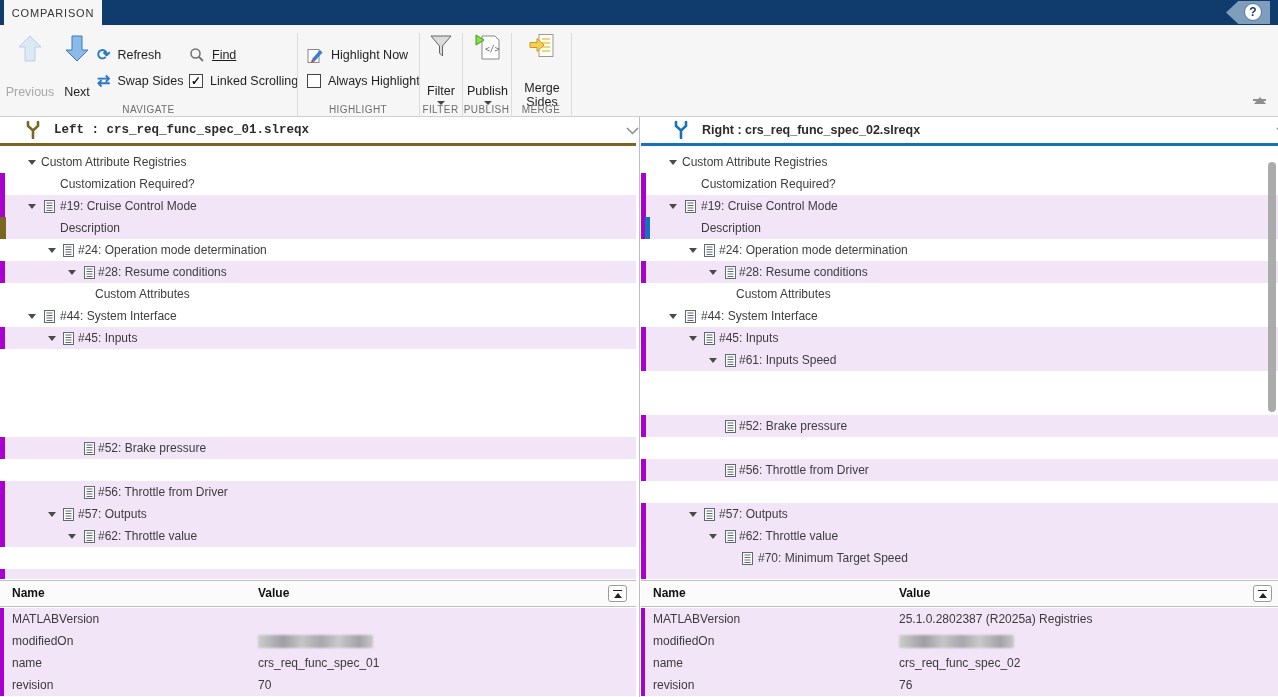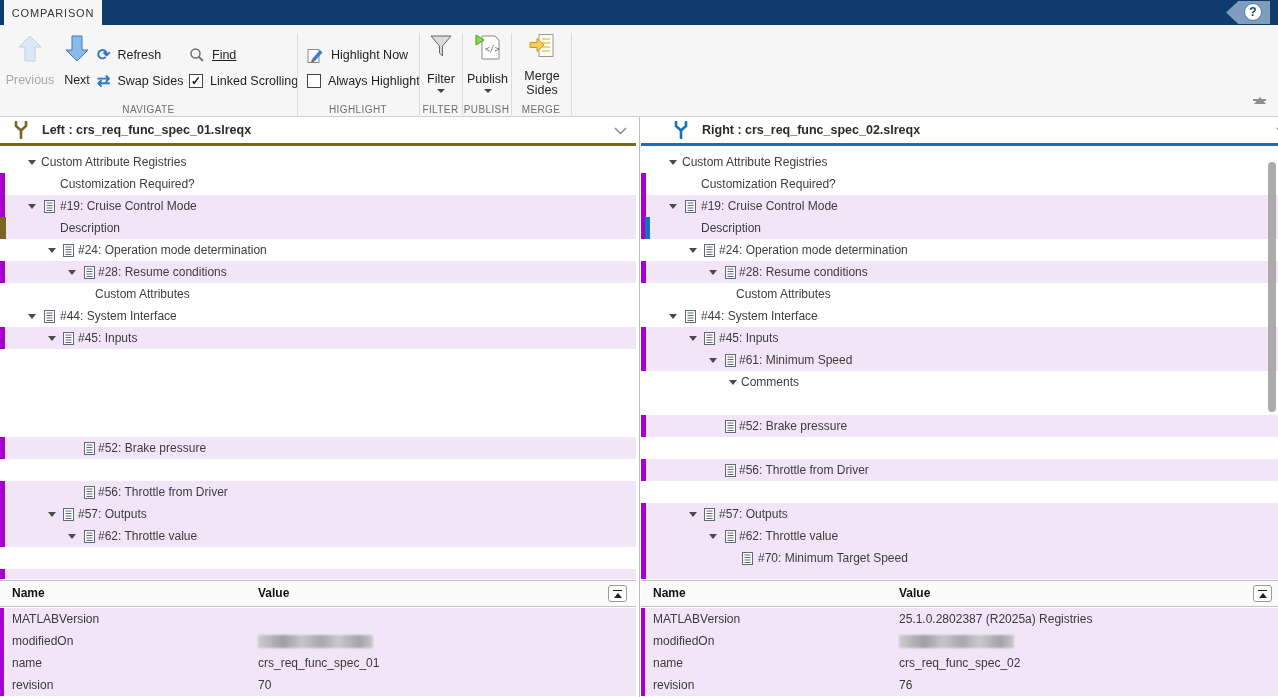--- a/index.html
+++ b/index.html
@@ -17,21 +17,21 @@
        clip-path:polygon(0 50%,28% 0,100% 0,100% 100%,28% 100%);}
   .help-circle{left:1244px;top:3px;width:18px;height:18px;border-radius:50%;
        background:#fdfdfd;border:1px solid #57779c;box-sizing:border-box;
        display:flex;align-items:center;justify-content:center;
        font-weight:bold;font-size:12px;color:#12406f;}
 
   
   .ribbon{left:0;top:25px;width:1278px;height:91px;background:#f6f6f6;
           border-bottom:1px solid #cfcfcf;}
   .rcol{position:absolute;text-align:center;}
-  .rcol .lbl{font-size:12.5px;color:#1f1f1f;margin-top:6px;}
+  .rcol .lbl{font-size:12.5px;color:#1f1f1f;margin-top:18px;}
   .rcol .lbl.dis{color:#a8a8a8;}
   .hrow{position:absolute;display:flex;align-items:center;gap:7px;height:18px;
         font-size:12.5px;color:#1f1f1f;white-space:nowrap;}
   .sep{position:absolute;top:8px;width:1px;height:86px;background:#dcdcdc;}
   .glabel{position:absolute;top:79px;font-size:10px;color:#6e6e6e;
           letter-spacing:.4px;text-align:center;}
   .uni-icon{font-weight:bold;color:#2e78c8;font-size:16px;line-height:16px;display:inline-block;}
   .chk{width:14px;height:14px;background:#fff;border:1.5px solid #444;box-sizing:border-box;
        display:flex;align-items:center;justify-content:center;font-size:12px;font-weight:bold;color:#111;line-height:12px;}
   .dd{width:0;height:0;border-left:4px solid transparent;border-right:4px solid transparent;
@@ -179,21 +179,21 @@
   <div class="glabel" style="left:511px;width:60px;">MERGE</div>
 
   <div class="sep" style="left:571px;"></div>
 
   <div class="ribbon-collapse">
     <div class="tri"></div>
     <div class="bar" style="margin-top:2px;"></div>
   </div>
 </div>
 
-<div class="abs phead" style="left:4px;width:636px;">
+<div class="abs phead" style="left:16px;width:636px;font-family:Liberation Mono, monospace;">
   <svg class="abs" style="left:9px;top:4px;" width="16" height="18" viewBox="0 0 16 18">
     <path d="M3 1 L3 5 L8 9.5 L13 5 L13 1 M8 9.5 L8 17" fill="none" stroke="#7a6522" stroke-width="2.6" stroke-linecap="round"></path>
   </svg>
   <div class="title">Left : crs_req_func_spec_01.slreqx</div>
   <svg class="chev" style="left:610px;" width="13" height="8" viewBox="0 0 13 8">
     <polyline points="1,1 6.5,6.5 12,1" fill="none" stroke="#8a8a8a" stroke-width="1.5"></polyline>
   </svg>
 </div>
 <div class="abs phead-border" style="left:0;width:636px;background:#7a6522;"></div>
 
@@ -418,25 +418,21 @@
     <div class="trow" style="top: 203px; background: rgb(242, 229, 248);">
       <span class="bar" style="left: 0px; width: 5px; background: rgb(168, 0, 207);"></span>
       <span class="tri-down" style="left: 68px;"></span>
       <span class="docicon" style="left: 84px;"><svg width="11" height="13" viewBox="0 0 11 13">
           <rect x="0.5" y="0.5" width="10" height="12" fill="#fdfdfd" stroke="#5f6a72"></rect>
           <line x1="2.5" y1="3" x2="8.5" y2="3" stroke="#5f6a72"></line>
           <line x1="2.5" y1="5.5" x2="8.5" y2="5.5" stroke="#5f6a72"></line>
           <line x1="2.5" y1="8" x2="8.5" y2="8" stroke="#5f6a72"></line>
           <line x1="2.5" y1="10.5" x2="8.5" y2="10.5" stroke="#5f6a72"></line>
         </svg></span>
-      <span class="txt" style="left: 98px;">#61: Minimum Speed</span>
-    </div>
-    <div class="trow" style="top: 225px; background: rgb(255, 255, 255);">
-      <span class="tri-down" style="left: 88px;"></span>
-      <span class="txt" style="left: 100px;">Comments</span>
+      <span class="txt" style="left: 98px;">#61: Inputs Speed</span>
     </div>
     <div class="trow" style="top: 269px; background: rgb(242, 229, 248);">
       <span class="bar" style="left: 0px; width: 5px; background: rgb(168, 0, 207);"></span>
       <span class="docicon" style="left: 84px;"><svg width="11" height="13" viewBox="0 0 11 13">
           <rect x="0.5" y="0.5" width="10" height="12" fill="#fdfdfd" stroke="#5f6a72"></rect>
           <line x1="2.5" y1="3" x2="8.5" y2="3" stroke="#5f6a72"></line>
           <line x1="2.5" y1="5.5" x2="8.5" y2="5.5" stroke="#5f6a72"></line>
           <line x1="2.5" y1="8" x2="8.5" y2="8" stroke="#5f6a72"></line>
           <line x1="2.5" y1="10.5" x2="8.5" y2="10.5" stroke="#5f6a72"></line>
         </svg></span>

